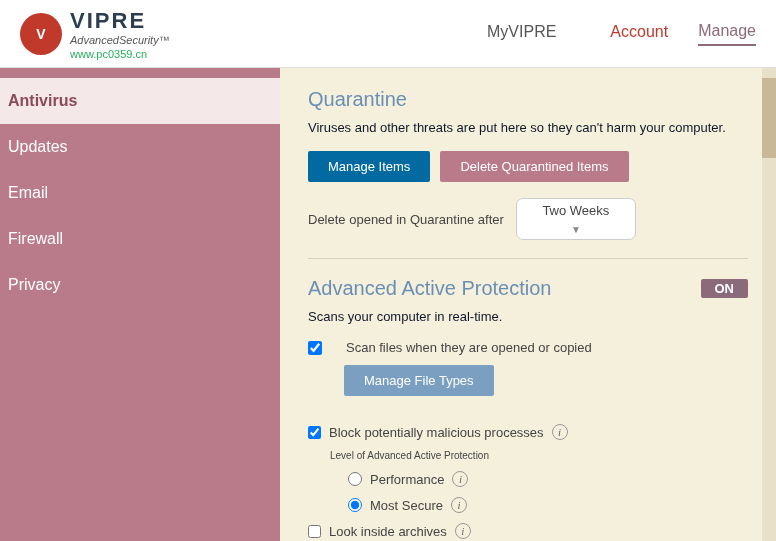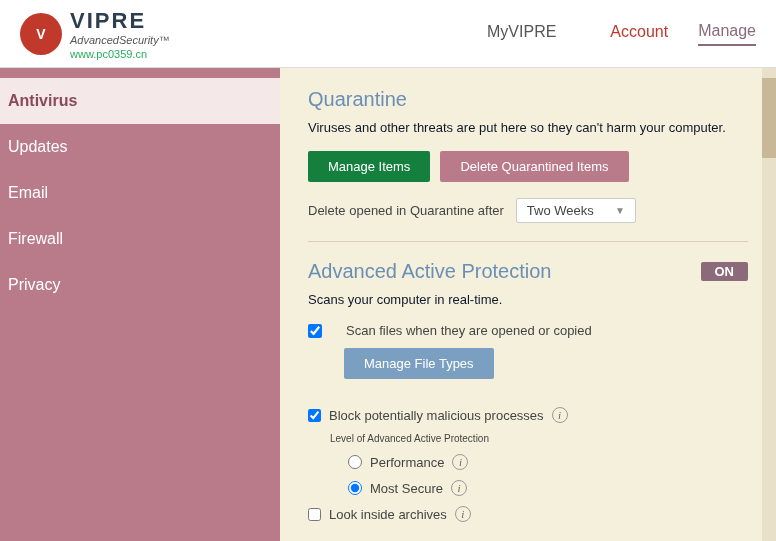--- a/index.html
+++ b/index.html
@@ -144,21 +144,21 @@
       margin-bottom: 14px;
       line-height: 1.4;
     }
 
     .btn-row {
       display: flex;
       gap: 10px;
       margin-bottom: 16px;
     }
     .btn-manage {
-      background: #15803d;
+      background: #0369a1;
       color: white;
       border: none;
       padding: 8px 20px;
       font-size: 13px;
       cursor: pointer;
       border-radius: 2px;
     }
     .btn-delete {
       background: #b97a8a;
       color: white;
@@ -175,27 +175,28 @@
       gap: 12px;
       margin-bottom: 6px;
       font-size: 13px;
       color: #444;
     }
     .dropdown {
       border: 1px solid #ccc;
       background: #fff;
       padding: 4px 10px;
       font-size: 13px;
-      border-radius: 2px;
+      border-radius: 7px;
       cursor: pointer;
       display: flex;
       align-items: center;
       gap: 6px;
       min-width: 120px;
       justify-content: space-between;
+      flex-direction: column;
     }
     .chevron {
       font-size: 10px;
       color: #888;
     }
 
     .divider {
       border: none;
       border-top: 1px solid #d8d0b8;
       margin: 18px 0;

